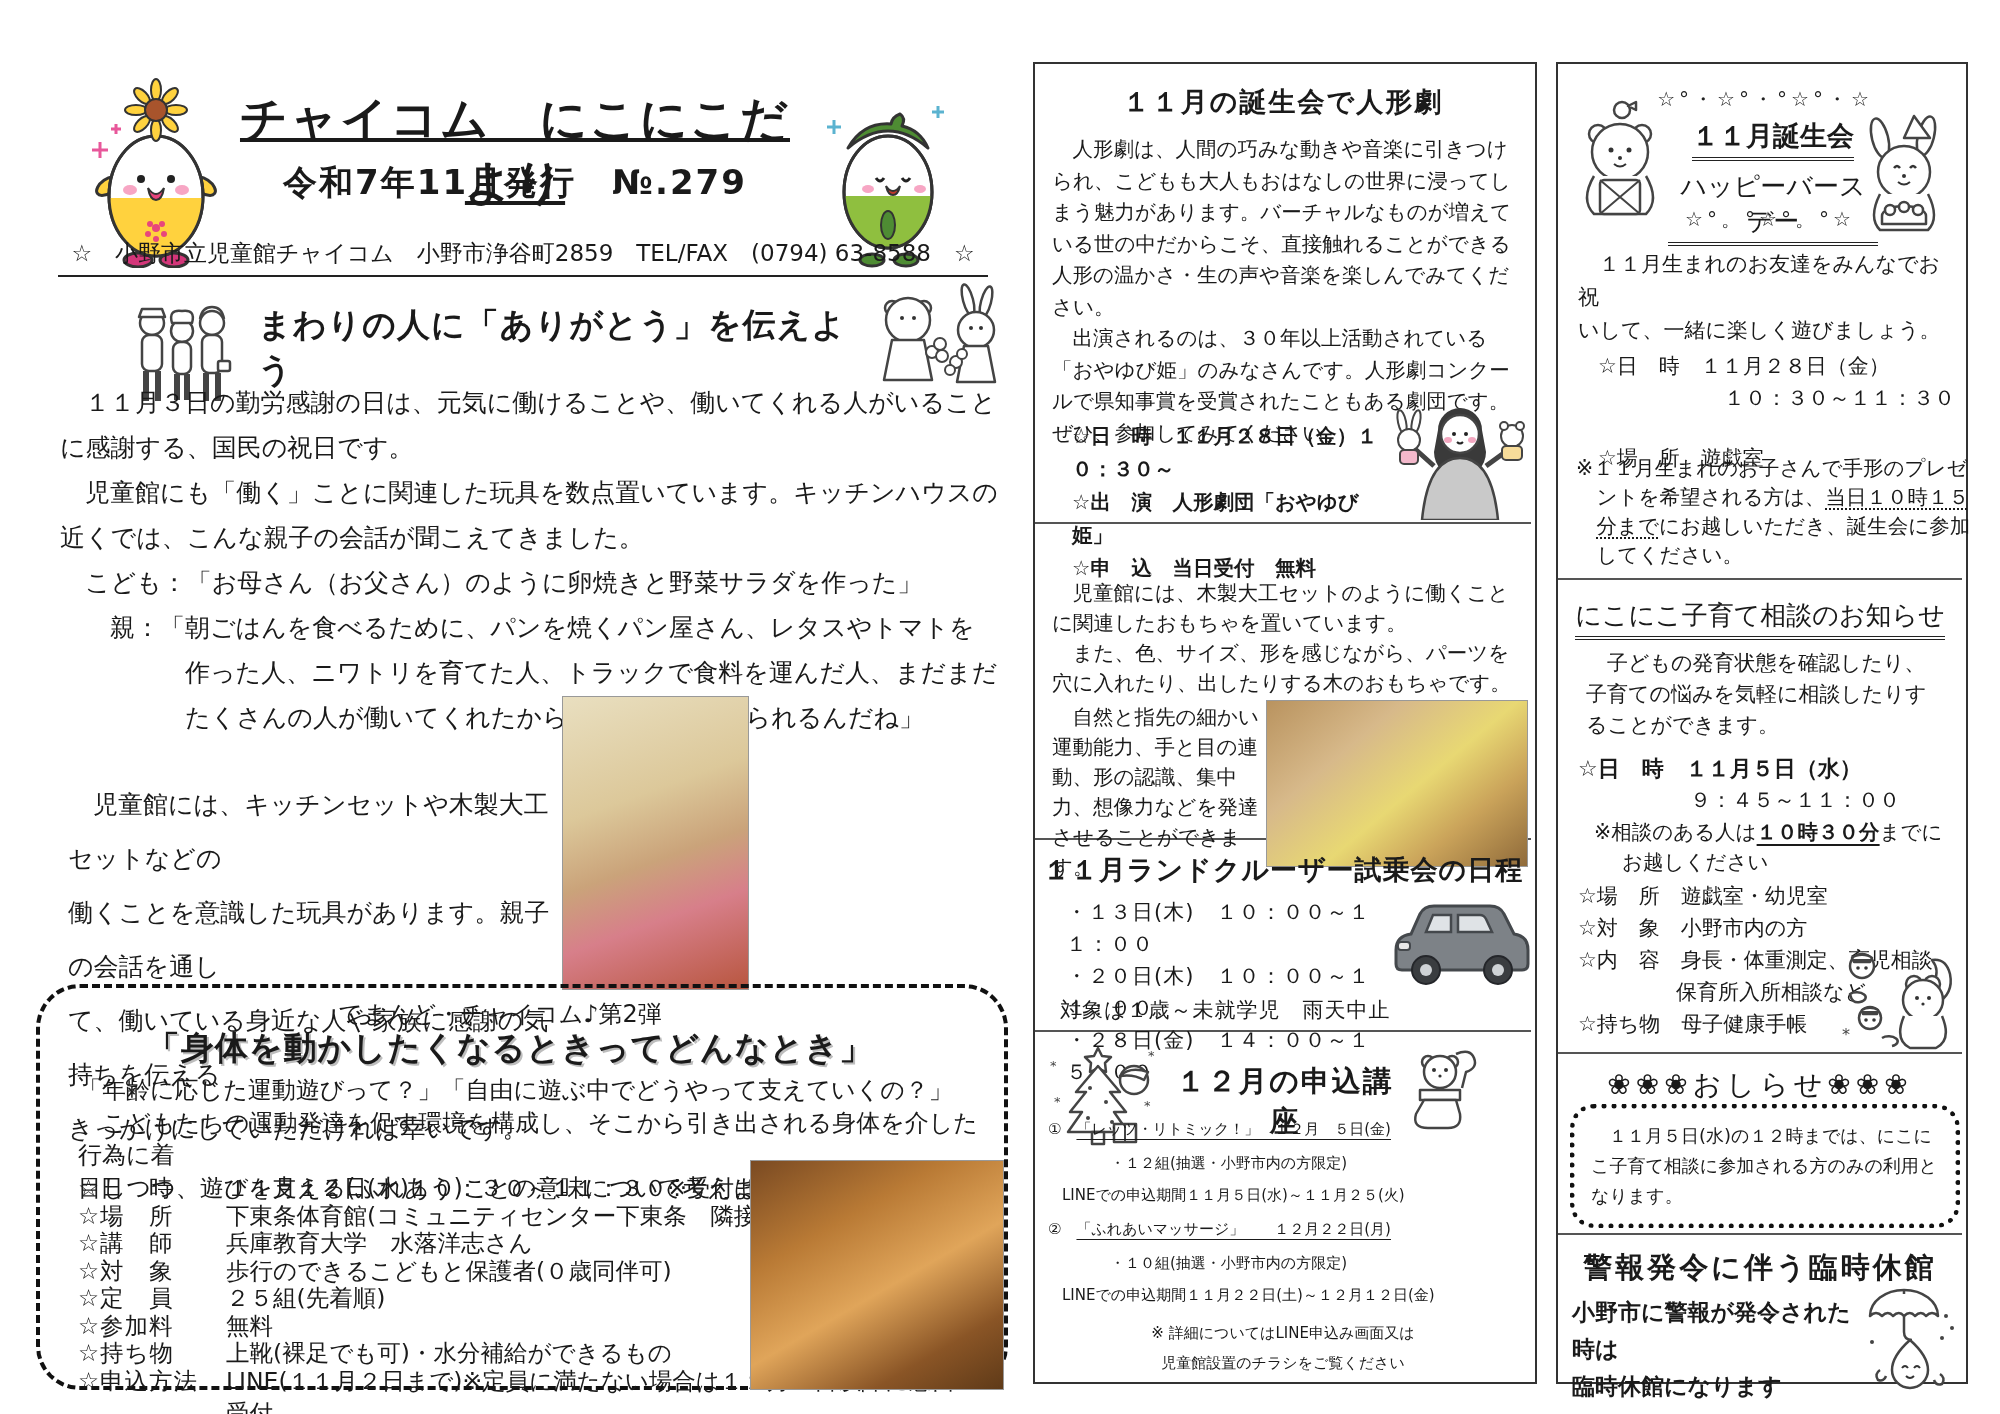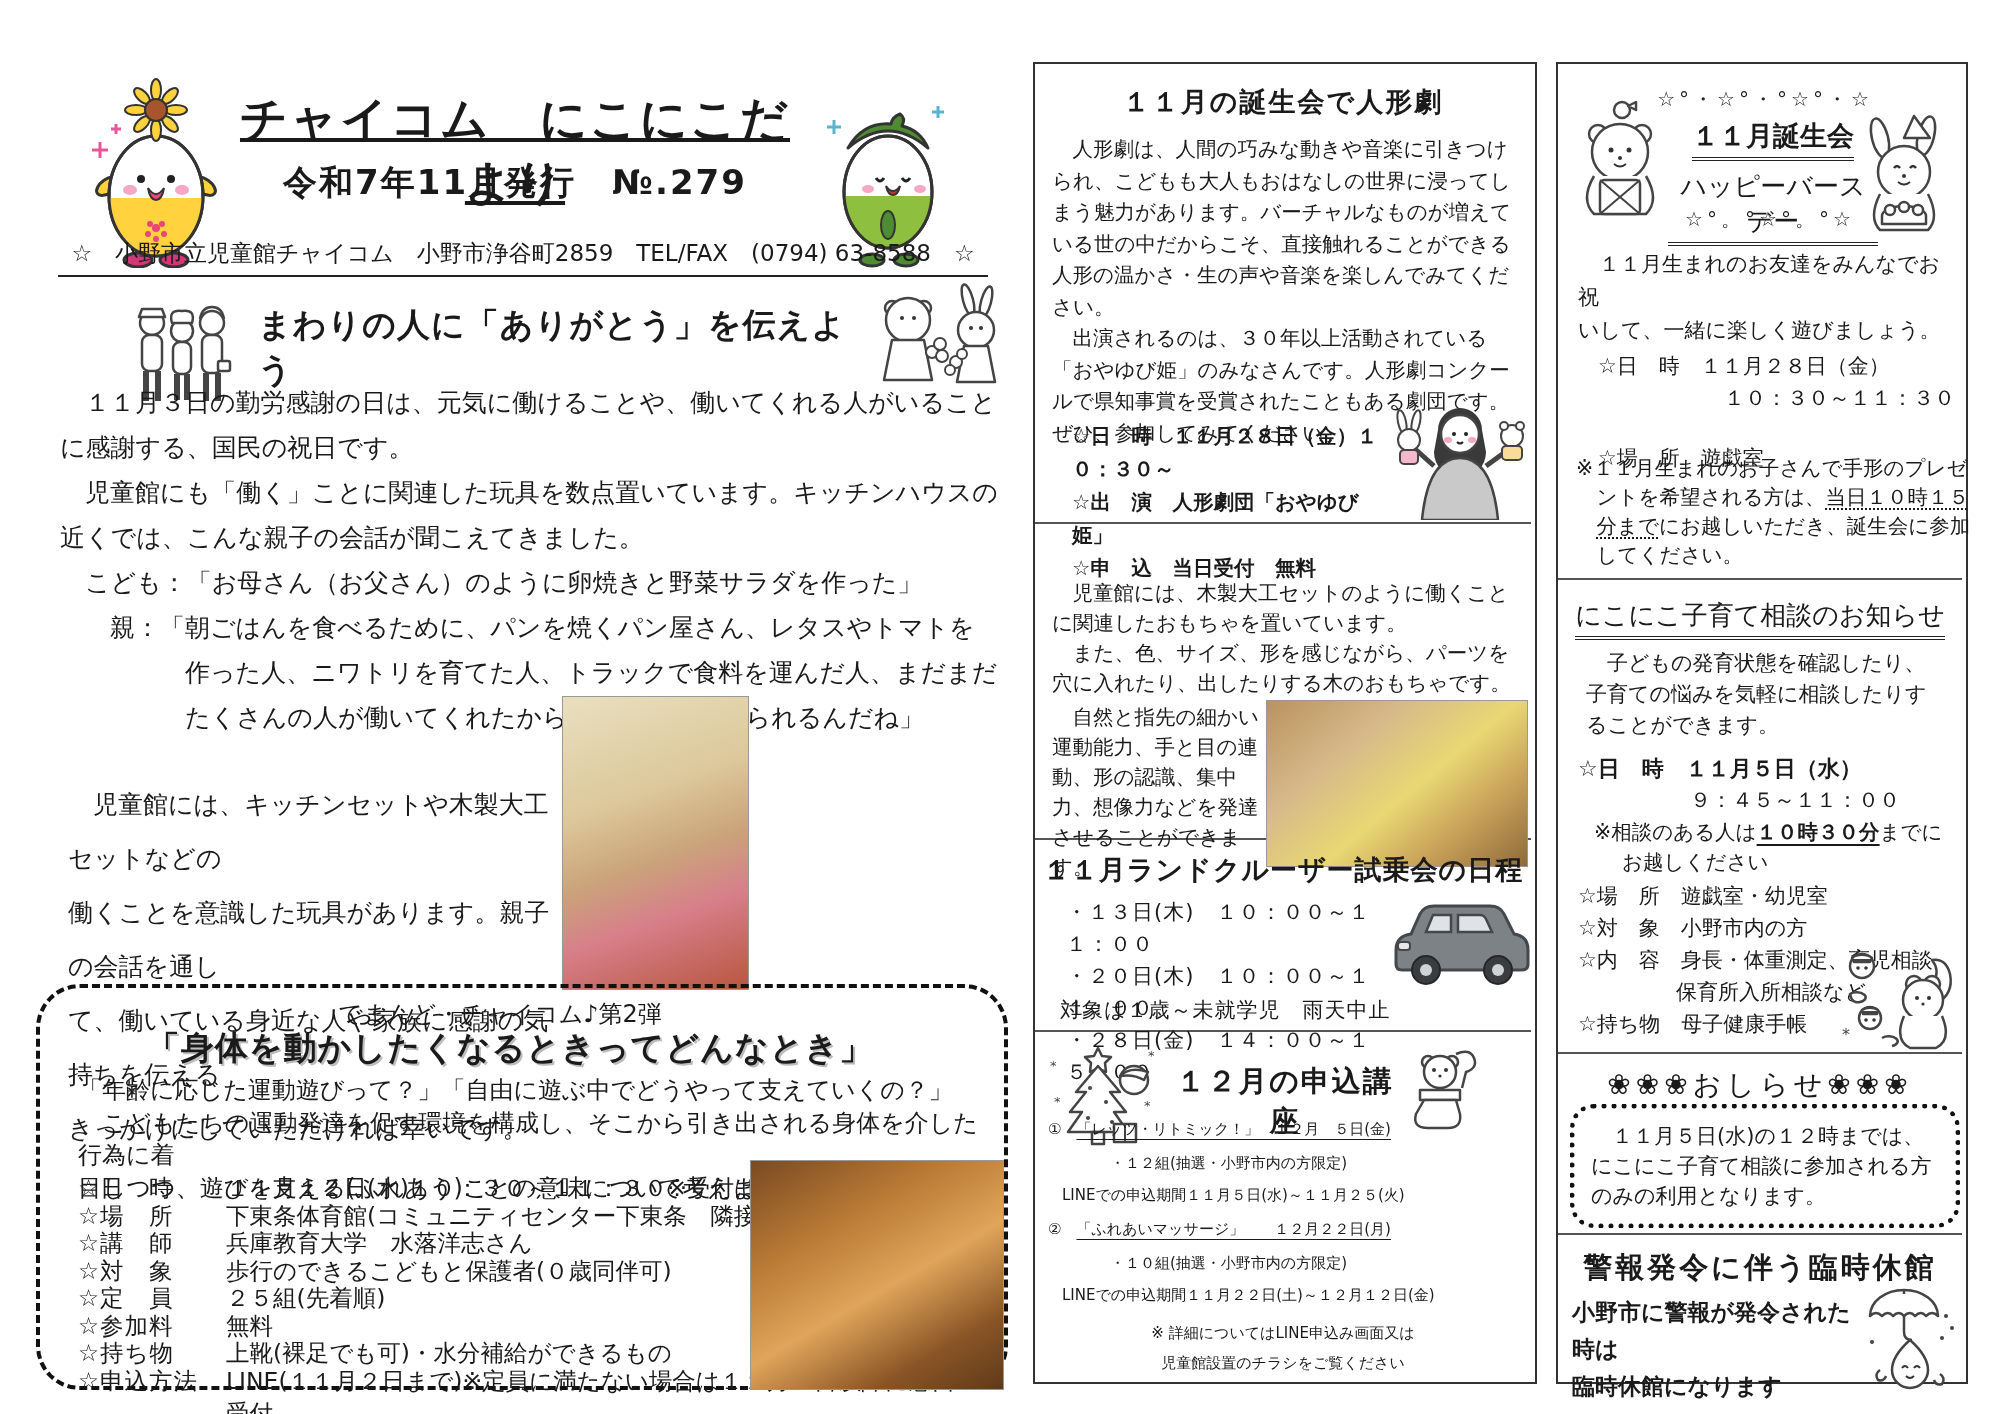--- a/index.html
+++ b/index.html
@@ -445,21 +445,21 @@
           <circle cx="77" cy="54" r="2"></circle>
           <circle cx="89" cy="54" r="2"></circle>
           <circle cx="83" cy="60" r="1.6"></circle>
         </g>
       <text x="2" y="96" font-size="16" fill="#444">*</text>
     </svg>
   </div>
 
   <div class="abs c notice-title" style="left:1558px;top:1066px;width:404px;">❀❀❀おしらせ❀❀❀</div>
   <div class="abs notice-box" style="left:1570px;top:1104px;width:380px;height:114px;">
-    <div class="pw" style="padding:12px 16px;font-size:21px;line-height:30px;">　１１月５日(水)の１２時までは、にこにこ子育て相談に参加される方のみの利用となります。</div>
+    <div class="pw" style="padding:12px 16px;font-size:18px;line-height:30px;">　１１月５日(水)の１２時までは、にこにこ子育て相談に参加される方のみの利用となります。</div>
   </div>
 
   <div class="abs c warn-title" style="left:1558px;top:1248px;width:404px;">警報発令に伴う臨時休館</div>
   <div class="abs pw warn-body" style="left:1572px;top:1294px;width:300px;">小野市に警報が発令された時は
 臨時休館になります</div>
   <div class="abs" style="left:1862px;top:1286px;width:96px;height:104px;">
     <svg viewBox="0 0 96 104" width="96" height="104">
       <g fill="#fff" stroke="#444" stroke-width="2.5" stroke-linejoin="round">
         <path d="M8 30 a34 26 0 0 1 68 0 q-6 -6 -12 0 q-5 -6 -11 0 q-5 -6 -11 0 q-5 -6 -11 0 q-5 -6 -11 0 q-6 -6 -12 0 z"></path>
         <path d="M42 8 v-4 M42 30 v16 q0 8 8 8" fill="none"></path>

